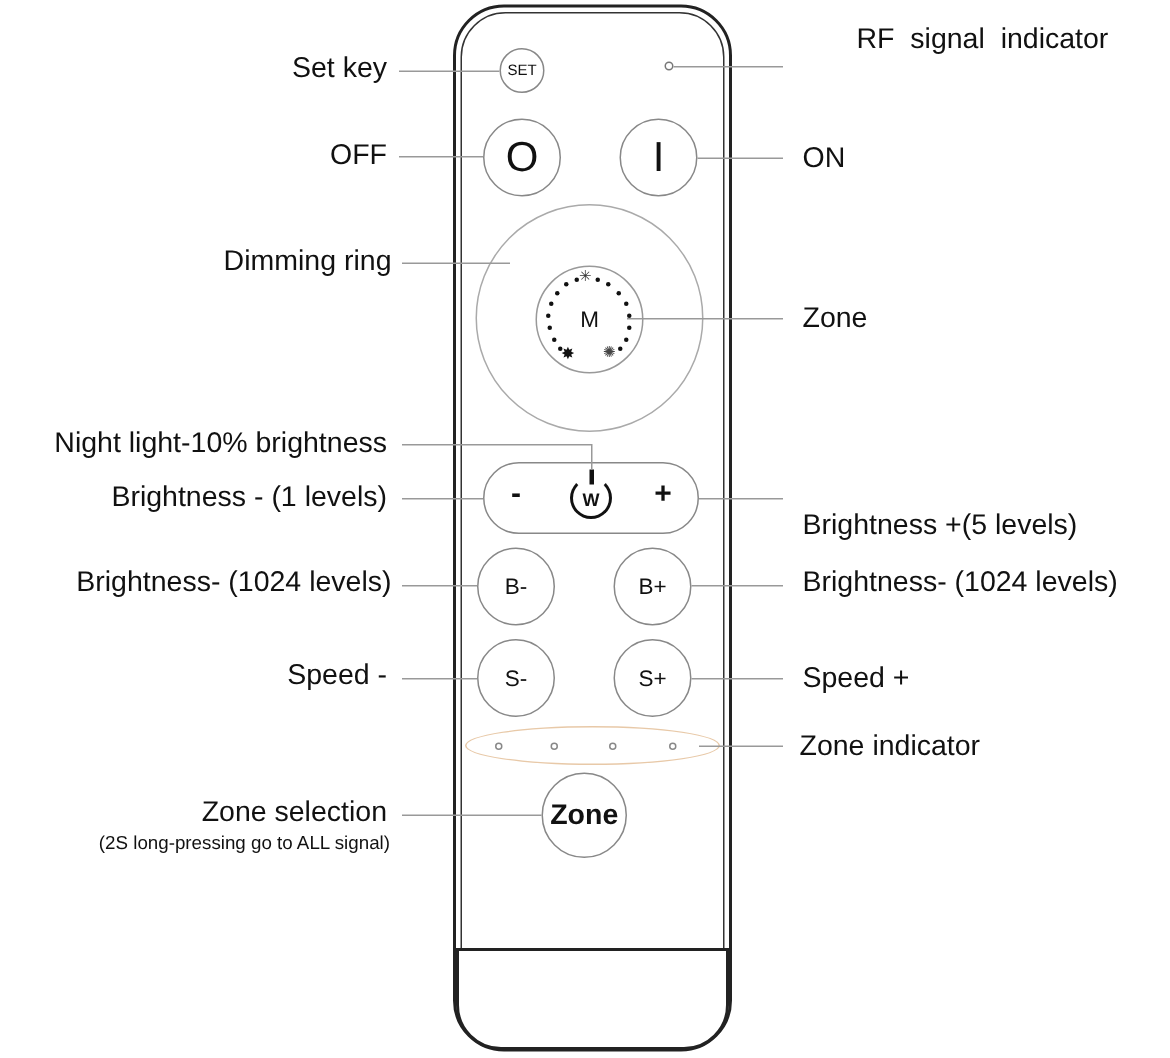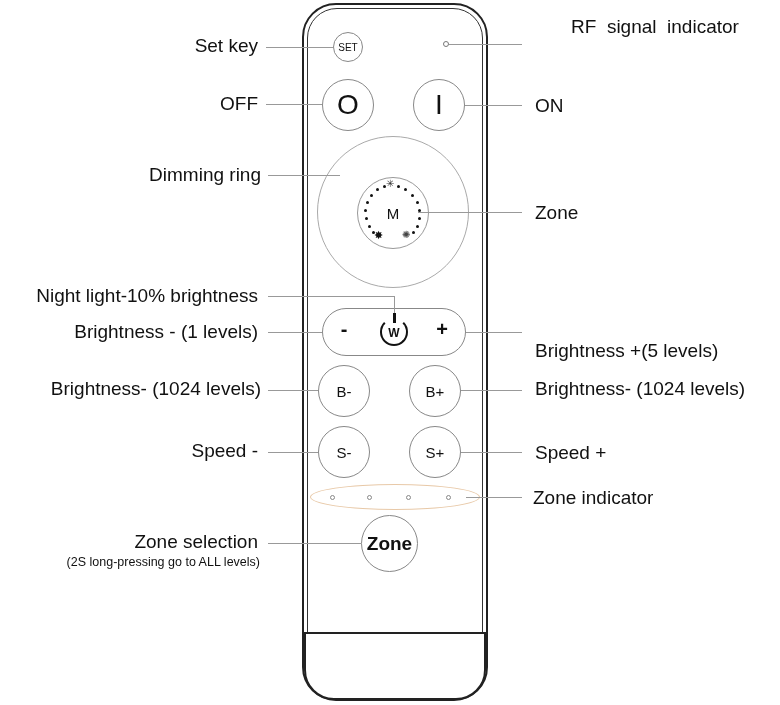--- a/index.html
+++ b/index.html
@@ -92,21 +92,21 @@
 <div class="label right" style="right:522px;top:321px;">Brightness - (1 levels)</div>
 <div class="line" style="left:268px;top:332px;width:54px;"></div>
 
 <div class="label right" style="right:519px;top:378px;">Brightness- (1024 levels)</div>
 <div class="line" style="left:268px;top:390px;width:50px;"></div>
 
 <div class="label right" style="right:522px;top:440px;">Speed -</div>
 <div class="line" style="left:268px;top:452px;width:50px;"></div>
 
 <div class="label right" style="right:522px;top:531px;">Zone selection</div>
-<div class="label right" style="right:520px;top:555px;font-size:12.5px;">(2S long-pressing go to ALL levels)</div>
+<div class="label right" style="right:520px;top:555px;font-size:12.5px;">(2S long-pressing go to ALL signal)</div>
 <div class="line" style="left:268px;top:543px;width:93px;"></div>
 
 <div class="line" style="left:449px;top:44px;width:73px;"></div>
 <div class="label" style="left:535px;top:16px;white-space:pre;margin-left:36px;">RF  signal  indicator</div>
 
 <div class="line" style="left:465px;top:105px;width:57px;"></div>
 <div class="label" style="left:535px;top:95px;">ON</div>
 
 <div class="line" style="left:418px;top:212px;width:104px;"></div>
 <div class="label" style="left:535px;top:202px;">Zone</div>

